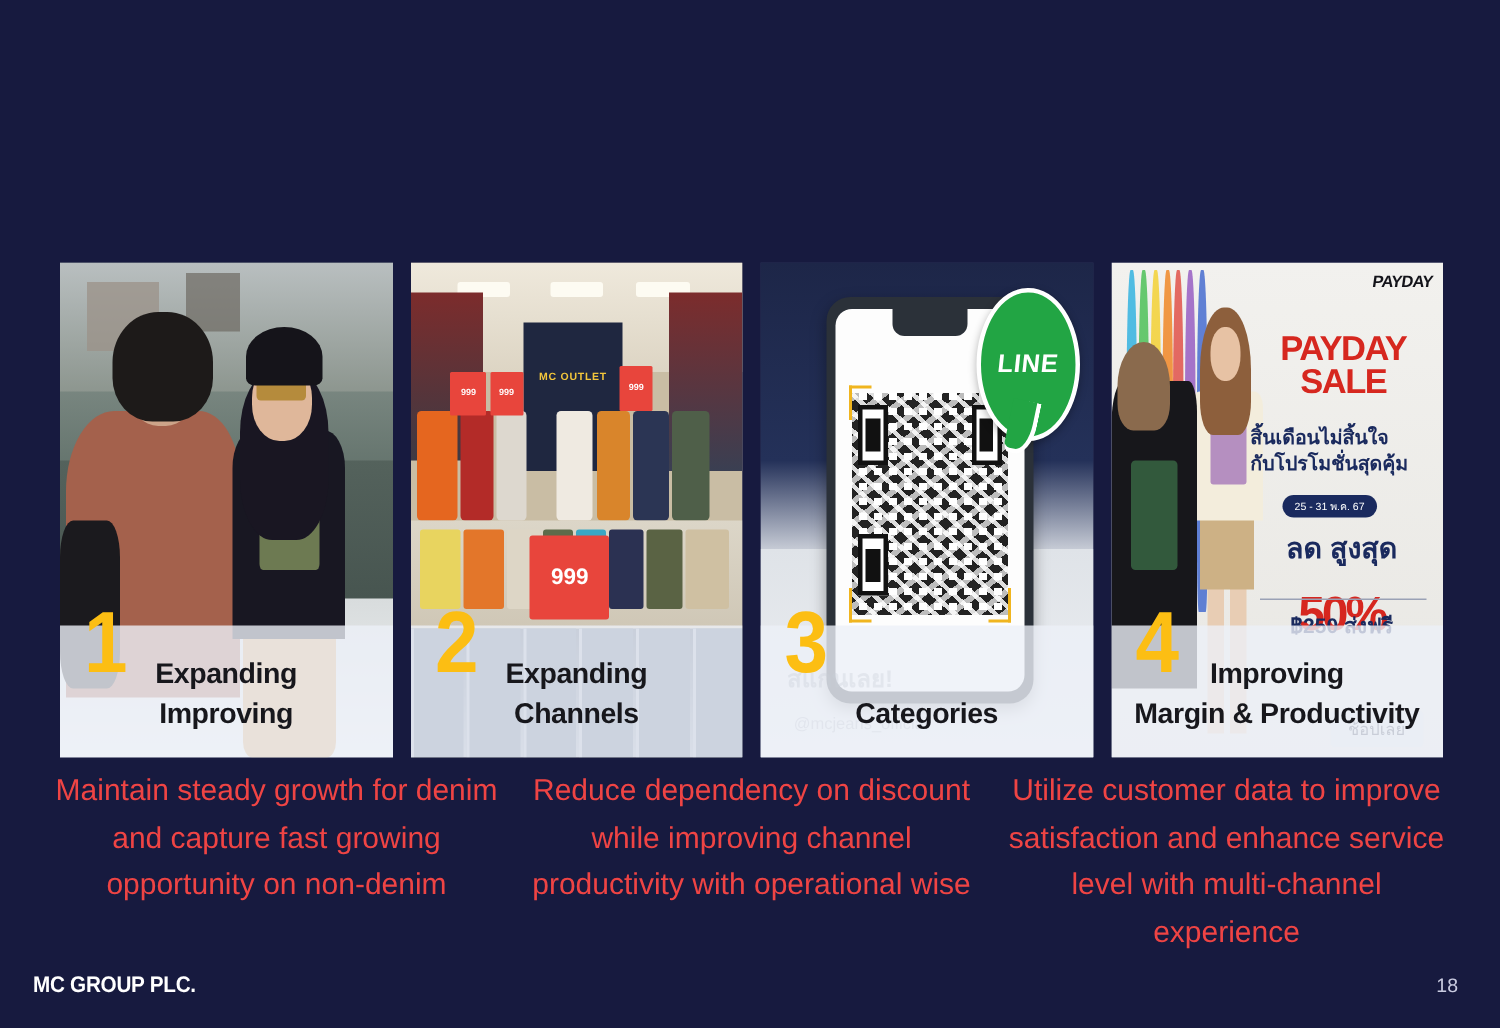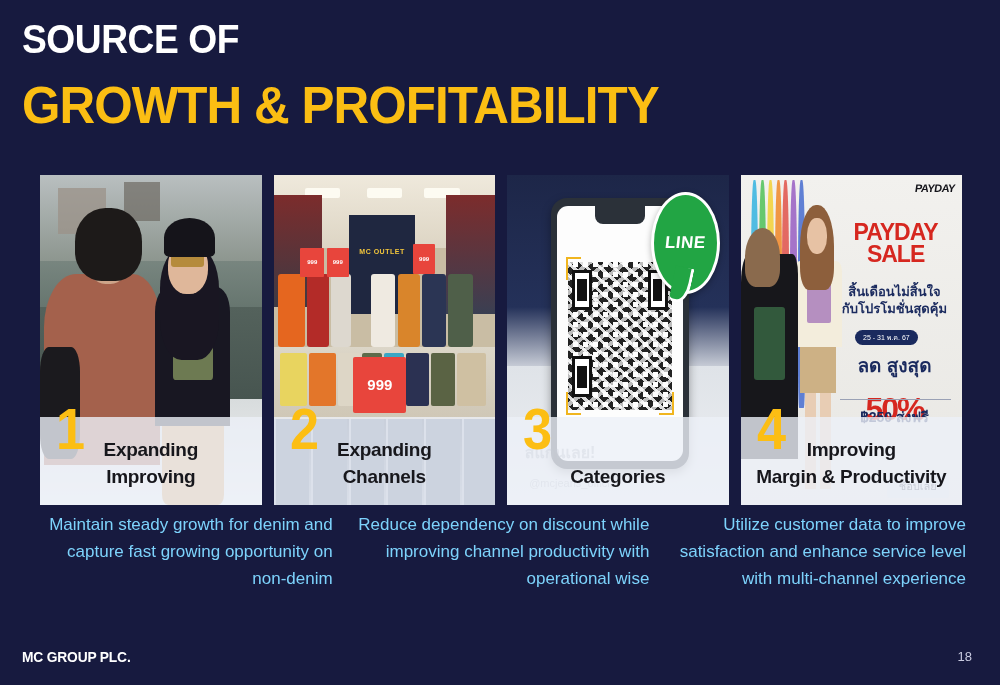--- a/index.html
+++ b/index.html
@@ -120,23 +120,23 @@
     position: absolute;
     left: 30px;
     top: 512px;
     width: 942px;
     height: 110px;
     display: flex;
     gap: 8px;
   }
   .caption {
     flex: 1 1 0;
-    text-align: right;
-    color: #7dd3fc;
-    font-size: 17px;
+    text-align: center;
+    color: #ef4444;
+    font-size: 20px;
     line-height: 1.58;
     font-family: "Liberation Sans", sans-serif;
     padding: 0 6px;
   }
 
   
   .footer-logo {
     position: absolute;
     left: 22px;
     bottom: 20px;
@@ -264,38 +264,34 @@
   .ph4 .g-hair { position:absolute; left:27%; top:9%; width:15%; height:26%; background:#8d5f3c; border-radius:48% 48% 26% 26%; }
   .ph4 .g-face { position:absolute; left:30%; top:13%; width:9%; height:11%; background:#e7c2a4; border-radius:46%; }
   .ph4 .g-top { position:absolute; left:24%; top:26%; width:22%; height:26%; background:#f3eddc; border-radius:12% 12% 0 0; }
   .ph4 .g-print { position:absolute; left:30%; top:31%; width:11%; height:14%; background:#b58fc0; border-radius:2px; }
   .ph4 .g-shorts { position:absolute; left:27%; top:50%; width:16%; height:16%; background:#cdb185; }
   .ph4 .g-leg { position:absolute; top:65%; width:5%; height:30%; background:#e8cdb4; }
   .ph4 .gl1 { left:29%; } .ph4 .gl2 { left:36%; }
   .ph4 .payday-logo { position:absolute; right:3%; top:2%; font-size:11px; font-weight:bold; color:#14141a; letter-spacing:-.5px; transform:skewX(-8deg); }
   .ph4 .bigtitle { position:absolute; right:3%; top:14%; width:54%; text-align:center; color:#d6271f; font-size:23px; font-weight:bold; line-height:.96; letter-spacing:-1px; }
   .ph4 .bigtitle span { display:block; }
-  .ph4 .thai1 { position:absolute; right:3%; top:33%; width:55%; text-align:center; color:#1a2a5e; font-size:13px; font-weight:bold; line-height:1.3; }
+  .ph4 .thai1 { position:absolute; right:3%; top:33%; width:55%; color:#1a2a5e; font-size:13px; font-weight:bold; line-height:1.3; }
   .ph4 .datepill { position:absolute; right:20%; top:47%; background:#1a2a5e; color:#fff; font-size:7px; padding:2px 8px; border-radius:8px; }
   .ph4 .discount { position:absolute; right:3%; top:53%; width:55%; text-align:center; }
   .ph4 .d-lod { display:inline-block; color:#1a2a5e; font-size:19px; font-weight:bold; vertical-align:middle; }
   .ph4 .d-50 { display:inline-block; color:#d6271f; font-size:32px; font-weight:bold; vertical-align:middle; letter-spacing:-2px;margin-top:11px; }
   .ph4 .divider { position:absolute; right:5%; top:68%; width:50%; height:1px; background:#9aa1b5; }
   .ph4 .ship { position:absolute; right:3%; top:70%; width:55%; text-align:center; color:#1a2a5e; font-size:14px; font-weight:bold; }
   .ph4 .shopbtn { position:absolute; right:6%; bottom:2%; background:#dfe3ea; color:#3c4459; font-size:11px; padding:3px 12px; border-radius:3px; }
 </style>
 </head>
 <body>
 
 <div class="slide">
 
-  <div class="title-block">
-    <div class="title-line1">SOURCE OF</div>
-    <div class="title-line2">GROWTH &amp; PROFITABILITY</div>
-  </div>
 
   <div class="cards">
 
     <div class="card">
       <div class="photo ph1">
         <div class="sky"></div>
           <div class="bldg"></div>
           <div class="bldg2"></div>
         <div class="water"></div>
           <div class="ground"></div>

